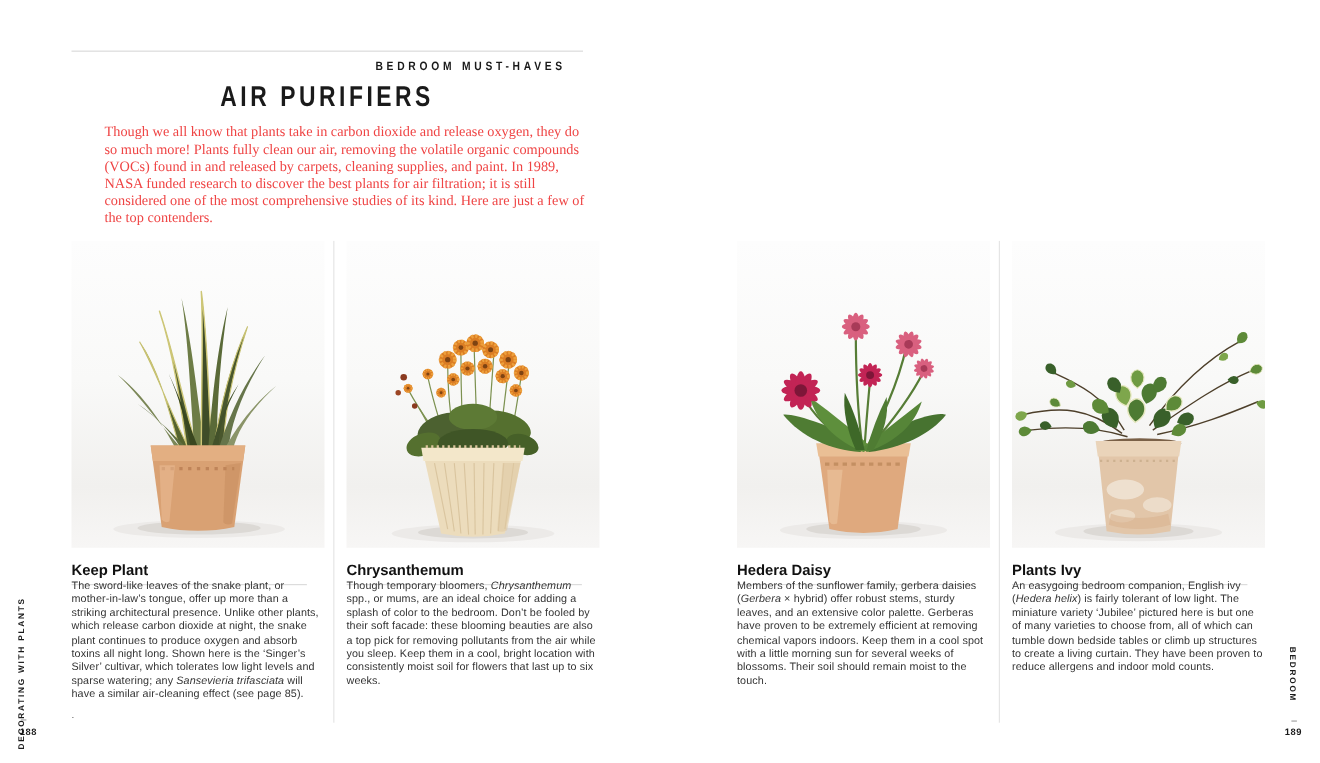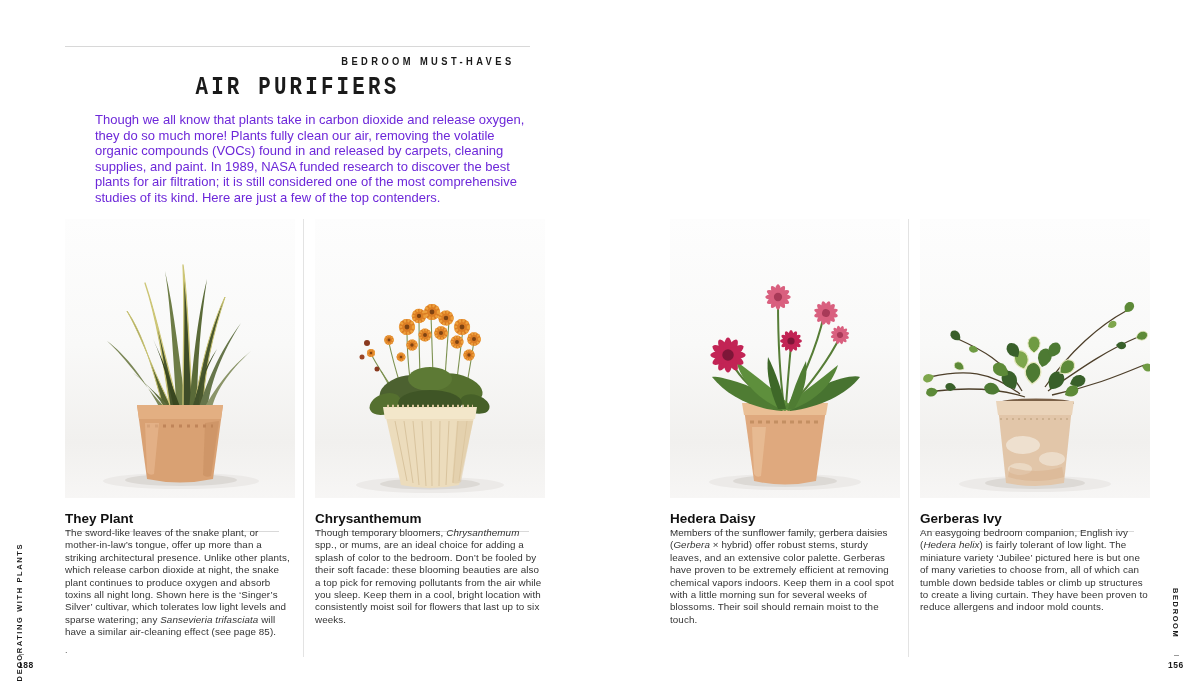--- a/index.html
+++ b/index.html
@@ -5,23 +5,23 @@
   * { margin:0; padding:0; box-sizing:border-box; }
   html,body { width:1200px; height:694px; }
   body { background:#ffffff; font-family:"Liberation Sans", sans-serif; color:#1a1a1a; position:relative; overflow:hidden; }
 
   .abs { position:absolute; }
 
   
   .top-rule { left:65px; top:46px; width:465px; height:1px; background:#d8d8d8; }
   .kicker { left:65px; top:55px; width:465px; text-align:right; font-size:11px; font-weight:bold; letter-spacing:4px; }
   .kicker span { display:inline-block; transform:scaleX(.85); transform-origin:center; white-space:nowrap; }
-  .title { left:65px; top:72px; width:465px; text-align:center; font-size:26px; font-weight:bold; letter-spacing:4px;font-family:Liberation Mono, monospace; }
+  .title { left:65px; top:72px; width:465px; text-align:center; font-size:26px; font-weight:bold; letter-spacing:4px; }
   .title span { display:inline-block; transform:scaleX(.8); transform-origin:center; white-space:nowrap; }
-  .intro { left:95px; top:112px; width:437px; font-family:Liberation Sans, sans-serif; font-size:13px; line-height:15.6px; color:#6d28d9; }
+  .intro { left:95px; top:112px; width:437px; font-family:Liberation Serif, serif; font-size:13px; line-height:15.6px; color:#ef4444; }
 
   
   .col { width:230px; top:219px; }
   .col-1 { left:65px; } .col-2 { left:315px; } .col-3 { left:670px; } .col-4 { left:920px; }
   .photo { position:absolute; left:0; top:0; width:230px; height:279px;
            background:linear-gradient(180deg,#fdfdfd 0%,#f9f9f8 45%,#f1f0ee 80%,#f7f6f5 100%); }
   .photo svg { display:block; width:230px; height:279px; }
   .plant-name { position:absolute; left:0; top:292px; width:230px; font-size:13.5px; font-weight:bold; color:#111; }
   .name-rule { position:absolute; left:0; top:312px; width:214px; height:1px; background:#d9d9d9; }
   .caption { position:absolute; left:0; top:308px; width:228px; font-size:9.8px; line-height:12.4px; color:#333; letter-spacing:.1px; }
@@ -73,21 +73,21 @@
         <path d="M104 195 C92 175 78 160 60 148 C80 162 94 178 112 195 Z" fill="#5f6e3e"></path>
       </g>
 
       <path d="M72 186 L158 186 L148 260 Q115 267 82 260 Z" fill="#d9a173"></path>
       <path d="M72 186 L158 186 L156 200 L74 200 Z" fill="#e3af82"></path>
       <line x1="82" y1="207" x2="148" y2="207" stroke="#bf8459" stroke-width="3" stroke-dasharray="3 5"></line>
       <path d="M80 204 L94 204 L89 255 Q84 257 82 253 Z" fill="#eec09a" opacity="0.5"></path>
       <path d="M140 204 L154 202 L146 257 Q141 259 138 256 Z" fill="#c08757" opacity="0.4"></path>
     </svg>
   </div>
-  <h3 class="plant-name">They Plant</h3>
+  <h3 class="plant-name">Keep Plant</h3>
   <div class="name-rule"></div>
   <p class="caption"><span>The sword-like leaves of the snake plant, or mother-in-law’s tongue, offer up more than a striking architectural presence. Unlike other plants, which release carbon dioxide at night, the snake plant continues to produce oxygen and absorb toxins all night long. Shown here is the ‘Singer’s Silver’ cultivar, which tolerates low light levels and sparse watering; any </span><i>Sansevieria trifasciata</i><span> will have a similar air-cleaning effect (see page 85).</span></p>
 </div>
 
 <div class="abs col col-2">
   <div class="photo">
     <svg viewBox="0 0 230 279">
       <defs>
         <g id="mum">
           <circle r="8" fill="#db7d24"></circle>
@@ -270,26 +270,26 @@
       <ellipse cx="116" cy="184" rx="38" ry="4.5" fill="#7a6047"></ellipse>
       <path d="M78 188 L152 188 L144 264 Q115 270 86 264 Z" fill="#e2c6a9"></path>
       <path d="M76 182 L154 182 L152 196 L78 196 Z" fill="#ead4ba"></path>
       <line x1="80" y1="200" x2="150" y2="200" stroke="#cdb190" stroke-width="2" stroke-dasharray="2 4"></line>
       <ellipse cx="103" cy="226" rx="17" ry="9" fill="#f4ebdf" opacity="0.7"></ellipse>
       <ellipse cx="132" cy="240" rx="13" ry="7" fill="#f4ebdf" opacity="0.6"></ellipse>
       <ellipse cx="100" cy="250" rx="12" ry="6" fill="#f2e6d6" opacity="0.6"></ellipse>
       <path d="M90 248 Q115 256 142 248 L144 258 Q115 266 88 258 Z" fill="#d8b08c" opacity="0.5"></path>
     </svg>
   </div>
-  <h3 class="plant-name">Gerberas Ivy</h3>
+  <h3 class="plant-name">Plants Ivy</h3>
   <div class="name-rule"></div>
   <p class="caption"><span>An easygoing bedroom companion, English ivy (</span><i>Hedera helix</i><span>) is fairly tolerant of low light. The miniature variety ‘Jubilee’ pictured here is but one of many varieties to choose from, all of which can tumble down bedside tables or climb up structures to create a living curtain. They have been proven to reduce allergens and indoor mold counts.</span></p>
 </div>
 
 <div class="abs spine spine-left">DECORATING WITH PLANTS</div>
 <div class="abs spine-dash dash-left"></div>
 <div class="abs folio folio-left">188</div>
 
 <div class="abs spine spine-right">BEDROOM</div>
 <div class="abs spine-dash dash-right"></div>
-<div class="abs folio folio-right">156</div>
+<div class="abs folio folio-right">189</div>
 
 <div class="abs stray-dot">.</div>
 
 </body></html>

